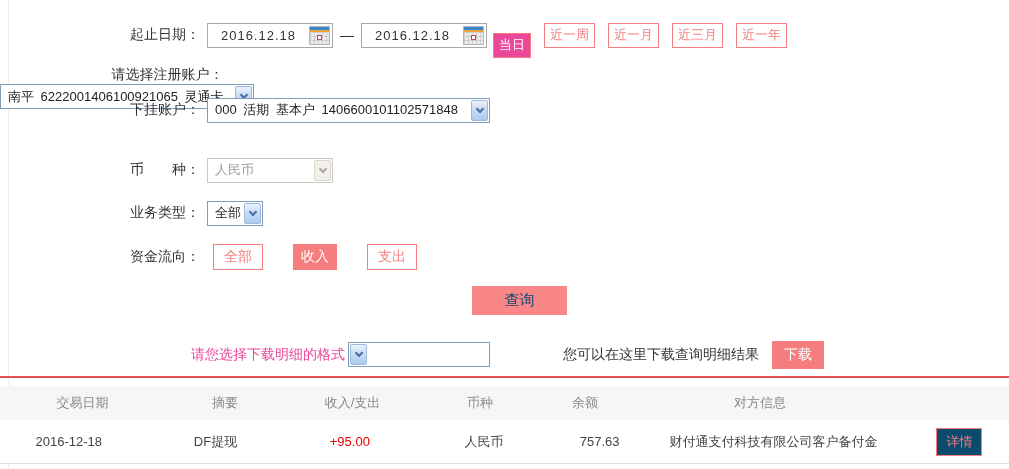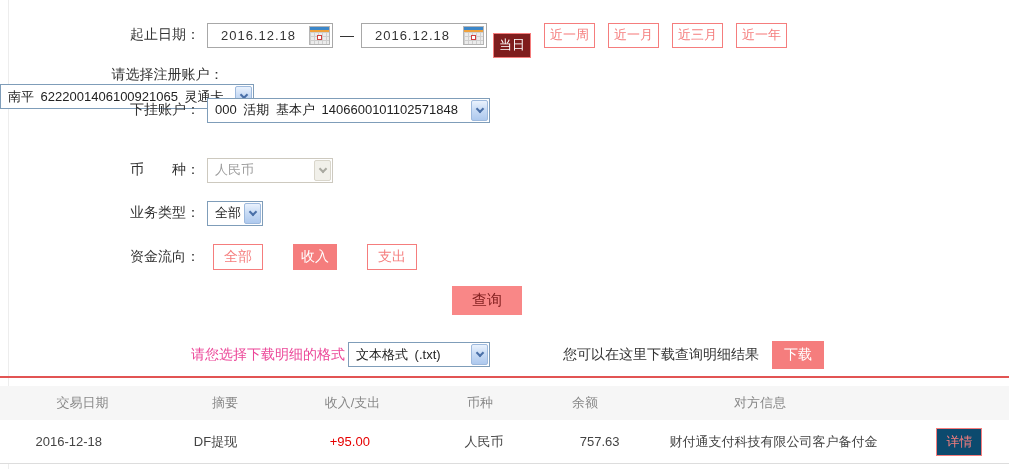--- a/index.html
+++ b/index.html
@@ -27,21 +27,21 @@
                      repeating-linear-gradient(to bottom,#cfcfcf 0 1px,transparent 1px 4px);
     background-color:#ececec; }
   .cal-mark { position:absolute; left:7px; bottom:4px; width:5px; height:5px;
     border:1px solid #cf4040; background:#fff; }
   .dash { margin:0 7px; font-size:14px; color:#333; }
 
   
   .quick { height:25px; margin-left:13px; padding:0 5px; display:inline-flex; align-items:center;
     font-size:13px; border:1px solid #f57d7d; color:#f57d7d; background:#fff; cursor:pointer; }
   .quick.first { margin-left:6px; }
-  .quick.active { background:#7f1d1d; color:#fff; border-color:#f57d7d;margin-top:20px; }
+  .quick.active { background:#ec4899; color:#fff; border-color:#f57d7d;margin-top:20px; }
 
   
   .sel { height:25px; border:1px solid #7f9db9; background:#fff; display:flex;
     align-items:center; font-size:13px; color:#222; cursor:pointer; }
   .sel .txt { flex:1; padding:0 4px 0 7px; white-space:nowrap; overflow:hidden; word-spacing:3px; }
   .sel .arrow { width:17px; height:21px; margin:1px; flex:none; border-radius:2px;
     background:linear-gradient(to bottom,#eaf2fd,#c9dcf5 45%,#aec9ee);
     border:1px solid #9db9dd; display:flex; align-items:center; justify-content:center; }
   .chev { width:6px; height:6px; border-right:2px solid #4a70a8; border-bottom:2px solid #4a70a8;
     transform:rotate(45deg); margin-top:-3px; }
@@ -50,22 +50,22 @@
   .sel.disabled .arrow { background:#f1f0ea; border-color:#d9d6cb; }
   .sel.disabled .chev { border-color:#a9a9a1; }
 
   
   .flow-btn { height:26px; margin-left:30px; padding:0 10px; display:inline-flex; align-items:center;
     font-size:14px; border:1px solid #f57d7d; color:#f57d7d; background:#fff; cursor:pointer; }
   .flow-btn.first { margin-left:6px; }
   .flow-btn.active { background:#f57d7d; color:#fff; padding:0 7px; }
 
   
-  .query-btn { position:absolute; left:452px; top:286px; width:70px; height:29px;
-    background:#f98787; color:#7f1d1d; font-size:15px; border:none; display:flex;
+  .query-btn { position:absolute; left:472px; top:286px; width:95px; height:29px;
+    background:#f98787; color:#0c4a6e; font-size:15px; border:none; display:flex;
     align-items:center; justify-content:center; cursor:pointer; }
 
   
   .dl-row { position:absolute; left:0; top:341px; height:27px; display:flex; align-items:center; }
   .dl-label { width:345px; text-align:right; font-size:14px; color:#ec4899; }
   .dl-sel { width:142px; margin-left:3px; }
   .dl-hint { margin-left:73px; font-size:14px; color:#333; }
   .dl-btn { margin-left:13px; width:52px; height:28px; background:#f57d7d; color:#fff;
     border:none; font-size:14px; display:flex; align-items:center; justify-content:center; cursor:pointer; }
 
@@ -162,21 +162,20 @@
   <span class="flow-btn first">全部</span>
   <span class="flow-btn active">收入</span>
   <span class="flow-btn">支出</span>
 </div>
 
 <button class="query-btn">查询</button>
 
 <div class="dl-row">
   <span class="dl-label">请您选择下载明细的格式</span>
   <div class="sel dl-sel">
-    <span class="txt">文本格式 (.txt)</span>
     <span class="arrow">
         <span class="chev"></span>
       </span>
   </div>
   <span class="dl-hint">您可以在这里下载查询明细结果</span>
   <button class="dl-btn">下载</button>
 </div>
 
 <div class="red-line"></div>
 

